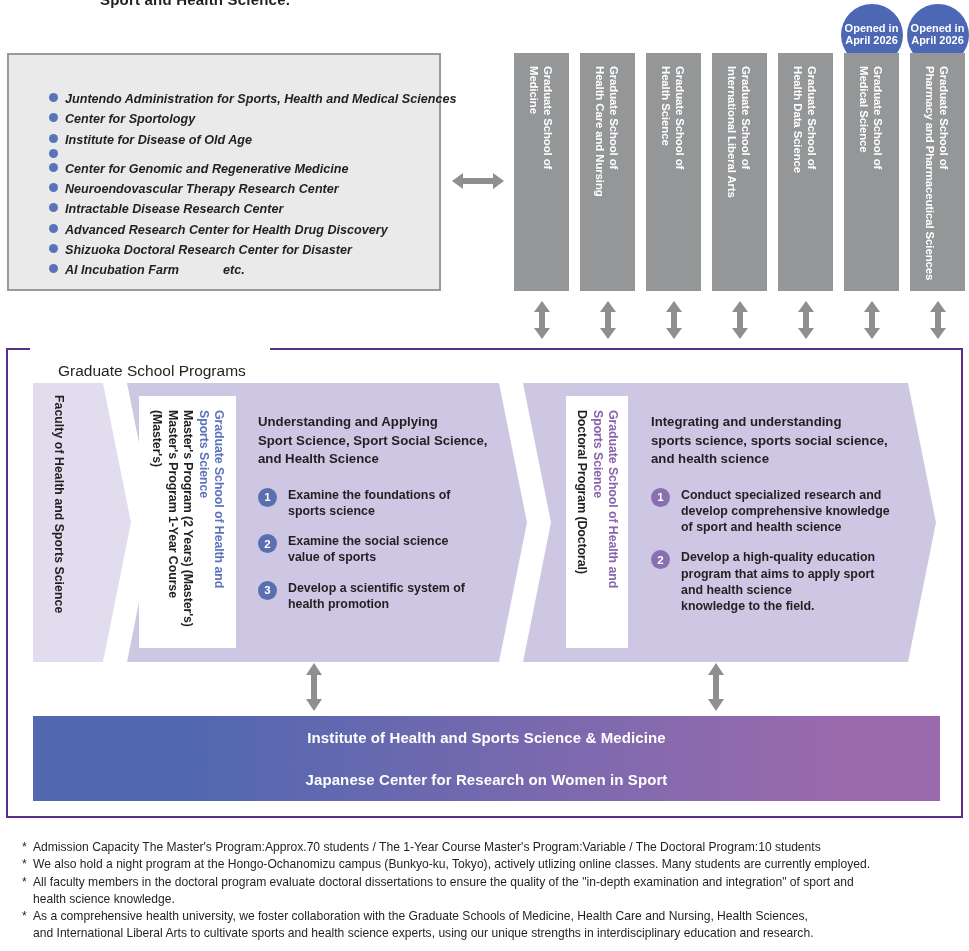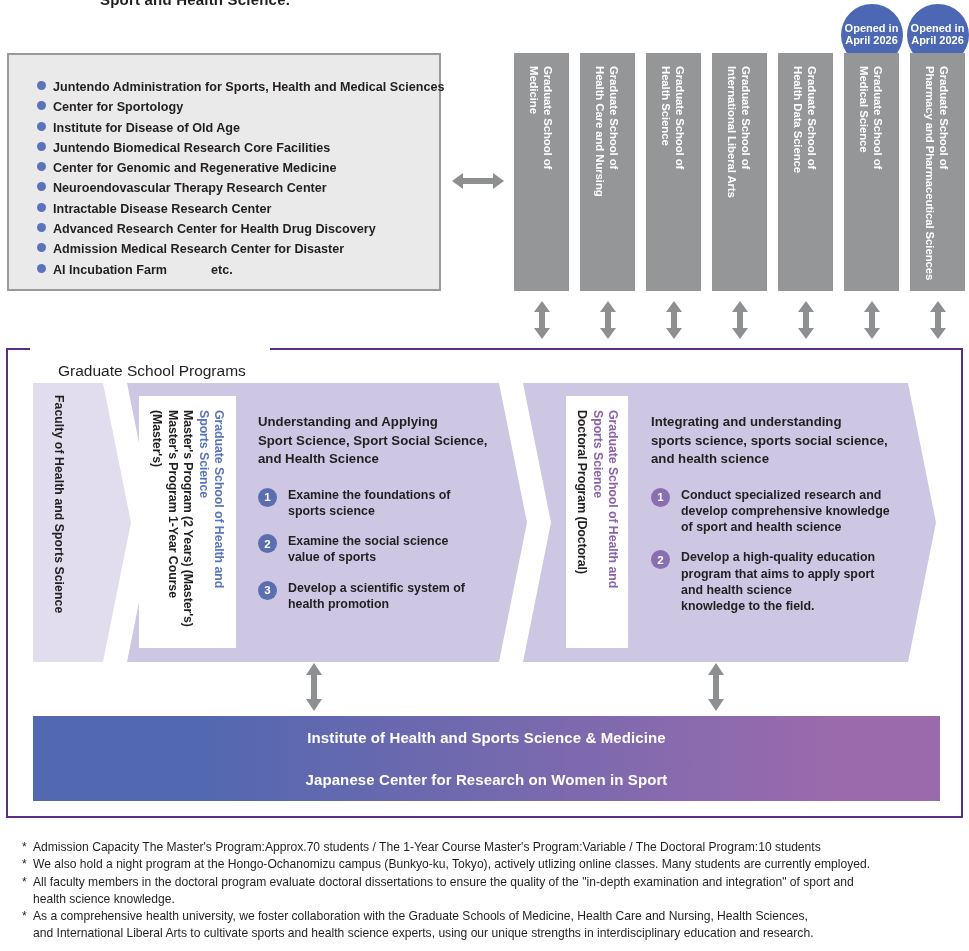--- a/index.html
+++ b/index.html
@@ -33,22 +33,23 @@
     left: 7px;
     top: 53px;
     width: 434px;
     height: 238px;
     background: #eaeaea;
     border: 2px solid #9a9a9a;
     box-sizing: border-box;
   }
   #institutes-list {
     list-style: none;
-    margin: 4px;
+    margin: 16px;
     padding: 18px 0 0 24px;
+    font-style: italic;
   }
   #institutes-list li {
     display: flex;
     align-items: baseline;
     font-size: 12.6px;
     font-weight: bold;
     line-height: 20.3px;
     color: #231f20;
     white-space: nowrap;
   }
@@ -342,41 +343,40 @@
     <li>
       <span class="bullet-dot"></span>
       <span>Center for Sportology</span>
     </li>
     <li>
       <span class="bullet-dot"></span>
       <span>Institute for Disease of Old Age</span>
     </li>
     <li>
       <span class="bullet-dot"></span>
-      <span>Juntendo Biomedical Research Core Facilities</span>
     </li>
     <li>
       <span class="bullet-dot"></span>
       <span>Center for Genomic and Regenerative Medicine</span>
     </li>
     <li>
       <span class="bullet-dot"></span>
       <span>Neuroendovascular Therapy Research Center</span>
     </li>
     <li>
       <span class="bullet-dot"></span>
       <span>Intractable Disease Research Center</span>
     </li>
     <li>
       <span class="bullet-dot"></span>
       <span>Advanced Research Center for Health Drug Discovery</span>
     </li>
     <li>
       <span class="bullet-dot"></span>
-      <span>Admission Medical Research Center for Disaster</span>
+      <span>Shizuoka Doctoral Research Center for Disaster</span>
     </li>
     <li>
       <span class="bullet-dot"></span>
       <span>AI Incubation Farm</span>
       <span class="inst-etc">etc.</span>
     </li>
   </ul>
 </div>
 
 <div id="h-arrow">

